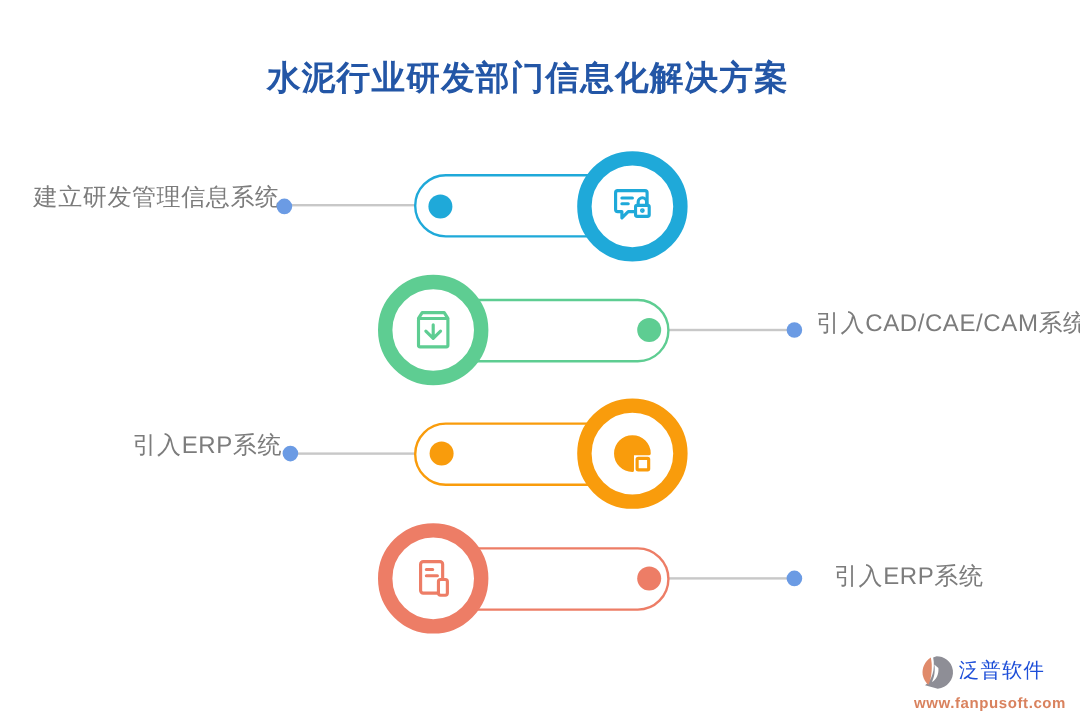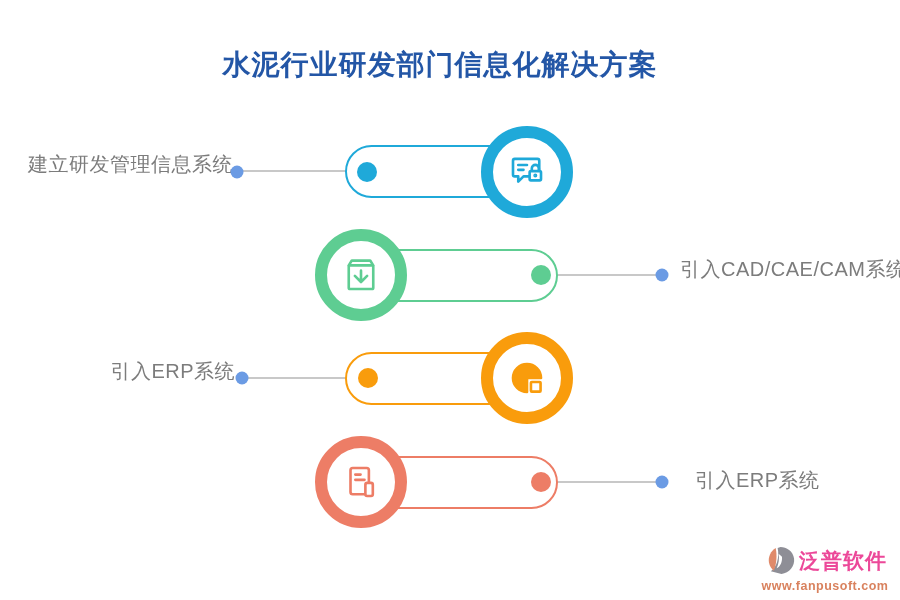--- a/index.html
+++ b/index.html
@@ -44,22 +44,22 @@
   .c-orange { border-color:#F99C0C; }
   .c-salmon { border-color:#ED7D66; }
   .bg-blue   { background:#1FA9D9; }
   .bg-green  { background:#5ECD92; }
   .bg-orange { background:#F99C0C; }
   .bg-salmon { background:#ED7D66; }
   .footer { position:absolute; left:755px; top:545px; width:140px; }
   .logo-row { position:relative; height:30px; }
   .logo-mark { position:absolute; left:12px; top:1px; }
   .logo-text {
-    position:absolute; left:44px; top:2px; font-size:21px; font-weight:700;
-    color:#ec4899; letter-spacing:1px; white-space:nowrap;
+    position:absolute; left:44px; top:2px; font-size:17px; font-weight:400;
+    color:#1d4ed8; letter-spacing:1px; white-space:nowrap;
   }
   .logo-url {
     margin-top:4px; text-align:center; font-size:12.5px; font-weight:700;
     color:#D9825E; letter-spacing:0.5px; white-space:nowrap;
   }
 </style>
 </head>
 <body>
 
 <div class="canvas">

